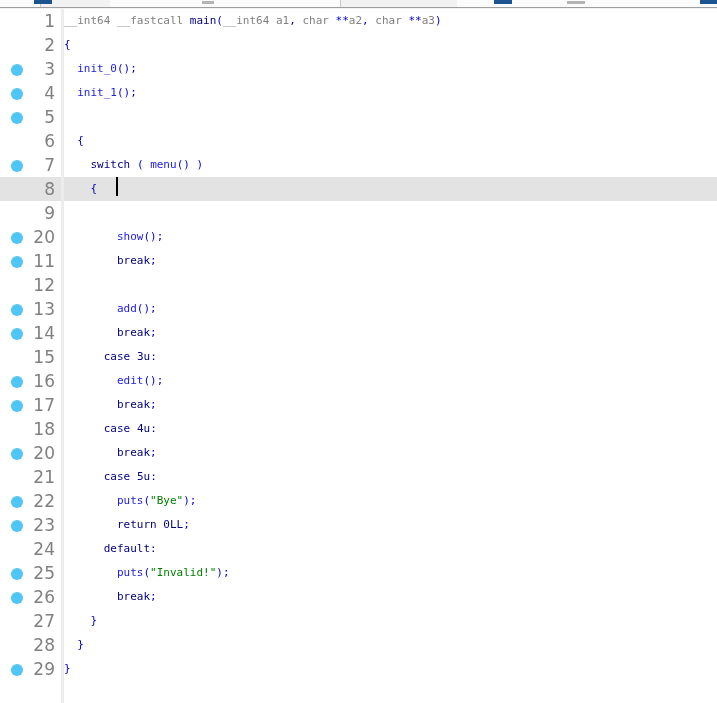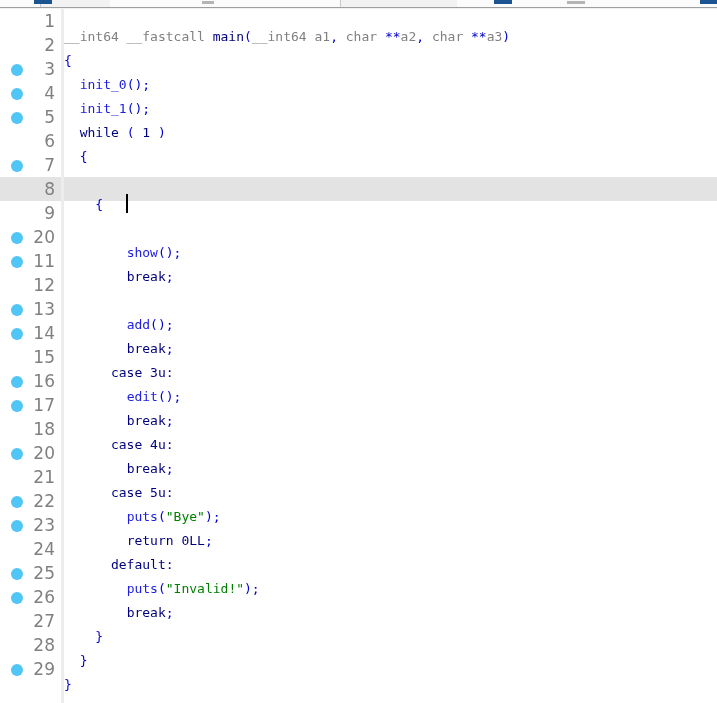--- a/index.html
+++ b/index.html
@@ -100,22 +100,22 @@
     position: absolute;
     left: 61px; top: 0;
     width: 3px; height: 694px;
     background: #ededed;
     z-index: 5;
   }
 
   
   .src {
     position: absolute;
-    left: 64px; top: 16px;
-    font-size: 13px;
+    left: 64px; top: 0;
+    font-size: 11px;
     font-family: "DejaVu Sans Mono", "Liberation Mono", monospace;
     letter-spacing: 0px;
   }
 
   
   .t-type   { color: #808080; }   
   .t-kw     { color: #00007f; }   
   .t-punct  { color: #0000cd; }   
   .t-func   { color: #00007f; }   
   .t-call   { color: #2020e0; }   
@@ -148,23 +148,23 @@
   <div class="chrome-rule"></div>
 </div>
 
 <div id="editor">
   <div id="gutter-rule"></div>
   <div id="code-lines">
       <div class="code-line"><div class="bp-col"></div><div class="ln">1</div><div class="src"><span></span><span class="t-type">__int64 __fastcall </span><span class="t-func">main</span><span class="t-punct">(</span><span class="t-type">__int64 a1</span><span class="t-punct">, </span><span class="t-type">char </span><span class="t-punct">**</span><span class="t-type">a2</span><span class="t-punct">, </span><span class="t-type">char </span><span class="t-punct">**</span><span class="t-type">a3</span><span class="t-punct">)</span></div></div>
       <div class="code-line"><div class="bp-col"></div><div class="ln">2</div><div class="src"><span></span><span class="t-punct">{</span></div></div>
       <div class="code-line"><div class="bp-col"><span class="bp-dot" style="background: rgb(79, 198, 245);"></span></div><div class="ln">3</div><div class="src"><span>  </span><span class="t-call">init_0</span><span class="t-punct">();</span></div></div>
       <div class="code-line"><div class="bp-col"><span class="bp-dot" style="background: rgb(79, 198, 245);"></span></div><div class="ln">4</div><div class="src"><span>  </span><span class="t-call">init_1</span><span class="t-punct">();</span></div></div>
-      <div class="code-line"><div class="bp-col"><span class="bp-dot" style="background: rgb(79, 198, 245);"></span></div><div class="ln">5</div><div class="src"><span>  </span><span class="t-kw">while</span><span class=""> </span><span class="t-punct">( </span><span class="t-num">1</span><span class="t-punct"> )</span></div></div>
+      <div class="code-line"><div class="bp-col"><span class="bp-dot" style="background: rgb(79, 198, 245);"></span></div><div class="ln">5</div></div>
       <div class="code-line"><div class="bp-col"></div><div class="ln">6</div><div class="src"><span>  </span><span class="t-punct">{</span></div></div>
-      <div class="code-line"><div class="bp-col"><span class="bp-dot" style="background: rgb(79, 198, 245);"></span></div><div class="ln">7</div></div>
+      <div class="code-line"><div class="bp-col"><span class="bp-dot" style="background: rgb(79, 198, 245);"></span></div><div class="ln">7</div><div class="src"><span>    </span><span class="t-kw">switch</span><span class=""> </span><span class="t-punct">( </span><span class="t-call">menu</span><span class="t-punct">() )</span></div></div>
       <div class="code-line current"><div class="bp-col"></div><div class="ln">8</div><div class="src"><span>    </span><span class="t-punct">{</span><span class="">   </span><span class="caret" style="border-left-color: rgb(0, 0, 0);"></span></div></div>
       <div class="code-line"><div class="bp-col"></div><div class="ln">9</div></div>
       <div class="code-line"><div class="bp-col"><span class="bp-dot" style="background: rgb(79, 198, 245);"></span></div><div class="ln">20</div><div class="src"><span>        </span><span class="t-call">show</span><span class="t-punct">();</span></div></div>
       <div class="code-line"><div class="bp-col"><span class="bp-dot" style="background: rgb(79, 198, 245);"></span></div><div class="ln">11</div><div class="src"><span>        </span><span class="t-kw">break</span><span class="t-punct">;</span></div></div>
       <div class="code-line"><div class="bp-col"></div><div class="ln">12</div></div>
       <div class="code-line"><div class="bp-col"><span class="bp-dot" style="background: rgb(79, 198, 245);"></span></div><div class="ln">13</div><div class="src"><span>        </span><span class="t-call">add</span><span class="t-punct">();</span></div></div>
       <div class="code-line"><div class="bp-col"><span class="bp-dot" style="background: rgb(79, 198, 245);"></span></div><div class="ln">14</div><div class="src"><span>        </span><span class="t-kw">break</span><span class="t-punct">;</span></div></div>
       <div class="code-line"><div class="bp-col"></div><div class="ln">15</div><div class="src"><span>      </span><span class="t-kw">case</span><span class=""> </span><span class="t-num">3u</span><span class="t-kw">:</span></div></div>
       <div class="code-line"><div class="bp-col"><span class="bp-dot" style="background: rgb(79, 198, 245);"></span></div><div class="ln">16</div><div class="src"><span>        </span><span class="t-call">edit</span><span class="t-punct">();</span></div></div>
       <div class="code-line"><div class="bp-col"><span class="bp-dot" style="background: rgb(79, 198, 245);"></span></div><div class="ln">17</div><div class="src"><span>        </span><span class="t-kw">break</span><span class="t-punct">;</span></div></div>

